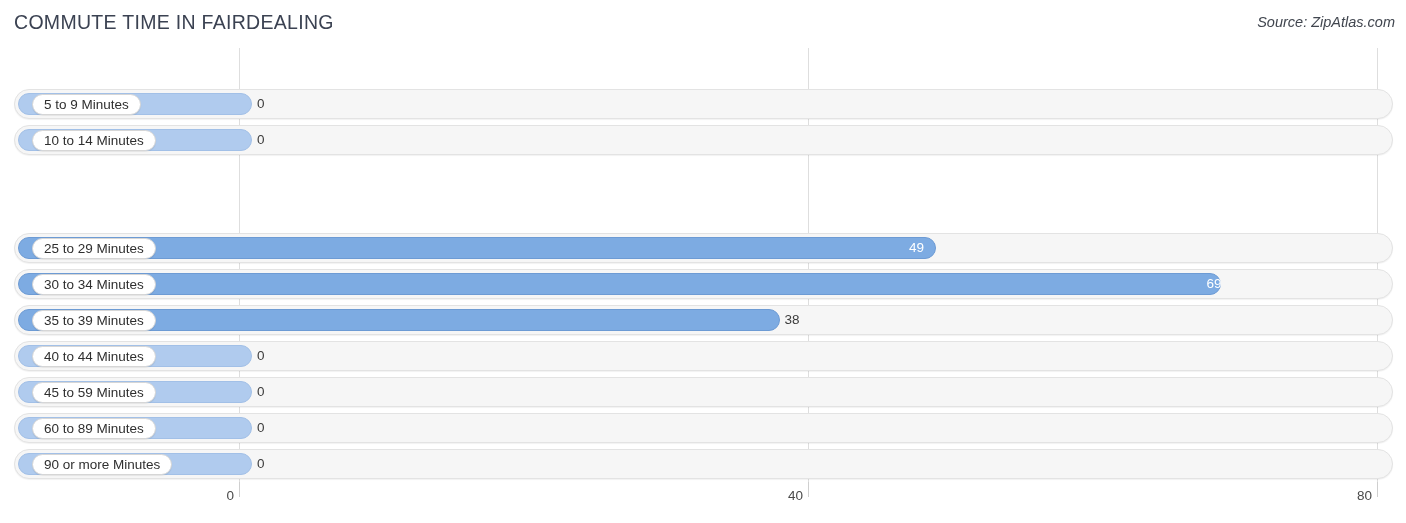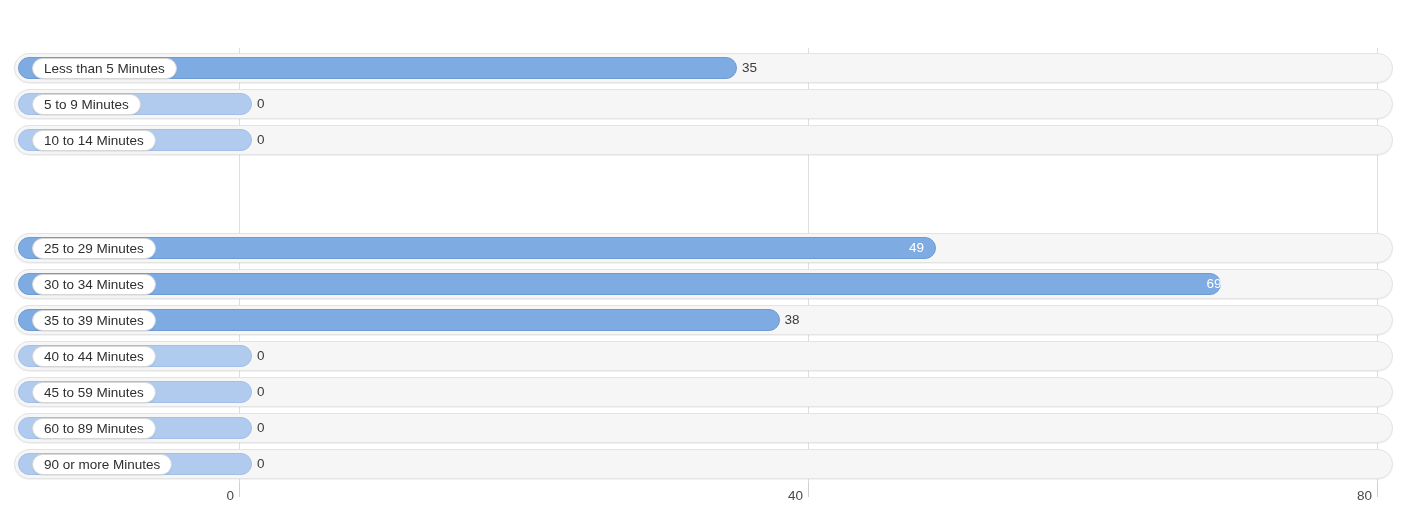--- a/index.html
+++ b/index.html
@@ -69,30 +69,29 @@
   
   .axis{position:absolute;left:0;top:488px;width:1406px;height:35px;}
   .tick{position:absolute;top:0;font-size:13.5px;color:#4a4a4a;transform:translateX(-100%);white-space:nowrap;}
   .tick-mark{position:absolute;top:-6px;width:1px;height:15px;background:#cfcfcf;}
 </style>
 </head>
 <body>
 
 <div id="chart-root">
 
+  <div class="header">
+    <div class="chart-title">COMMUTE TIME IN FAIRDEALING</div>
+    <div class="chart-source">Source: ZipAtlas.com</div>
+  </div>
 
   <div class="plot" id="plot">
       <div class="gridline" style="left: 239px;"></div>
       <div class="gridline" style="left: 808px;"></div>
       <div class="gridline" style="left: 1377px;"></div>
-      <div class="row" style="top: 8px;">
-        <div class="bar filled" style="width: 718.875px;"></div>
-        <div class="pill">Less than 5 Minutes</div>
-        <div class="bar-value outside" style="left: 726.875px;">35</div>
-      </div>
       <div class="row" style="top: 44px;">
         <div class="bar zero" style="width: 234px;"></div>
         <div class="pill">5 to 9 Minutes</div>
         <div class="bar-value outside" style="left: 242px;">0</div>
       </div>
       <div class="row" style="top: 80px;">
         <div class="bar zero" style="width: 234px;"></div>
         <div class="pill">10 to 14 Minutes</div>
         <div class="bar-value outside" style="left: 242px;">0</div>
       </div>

